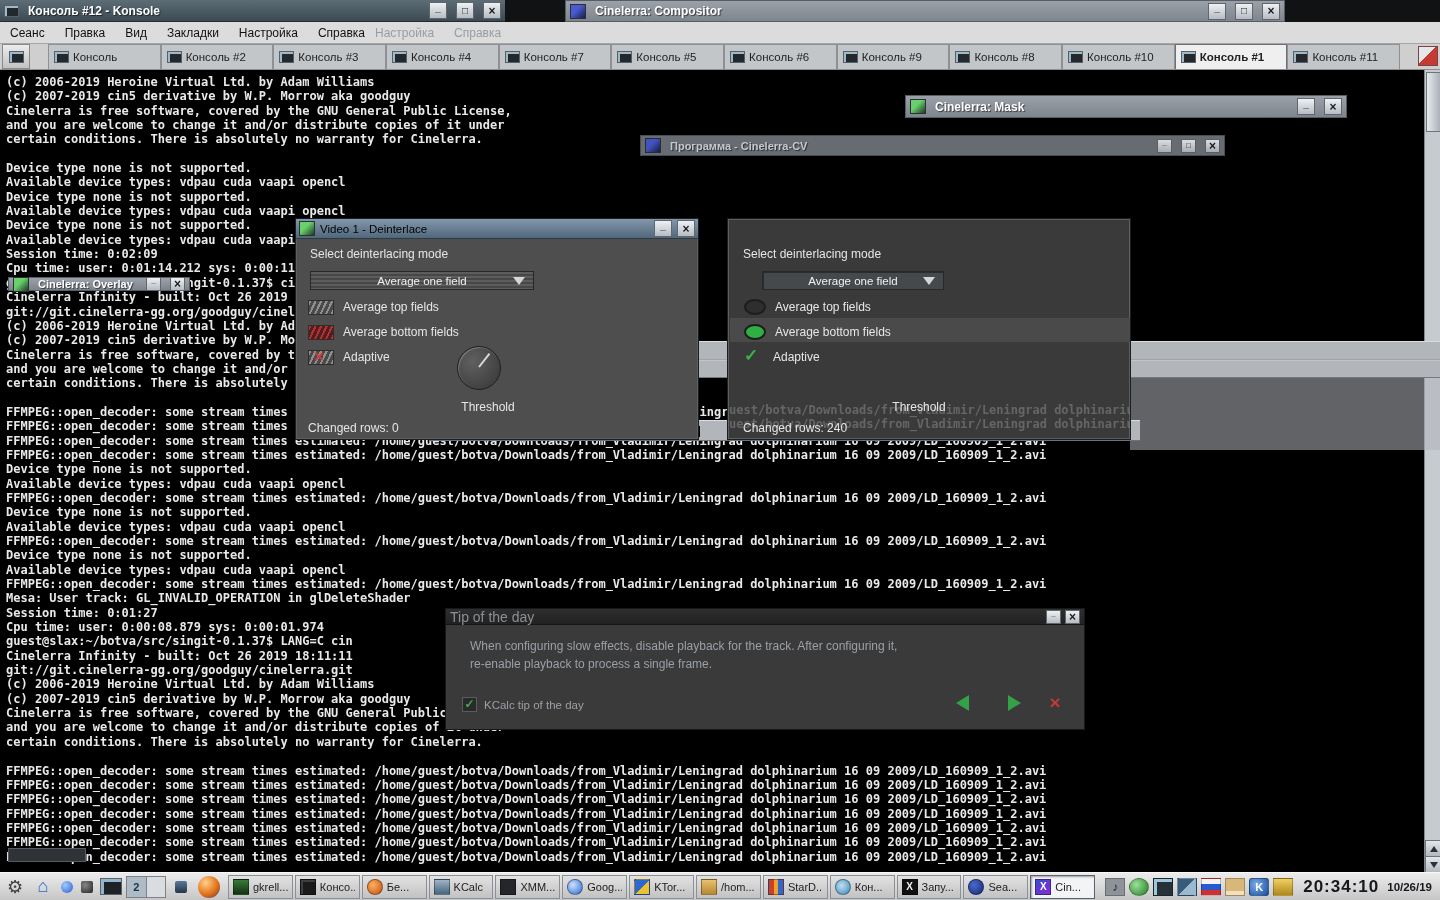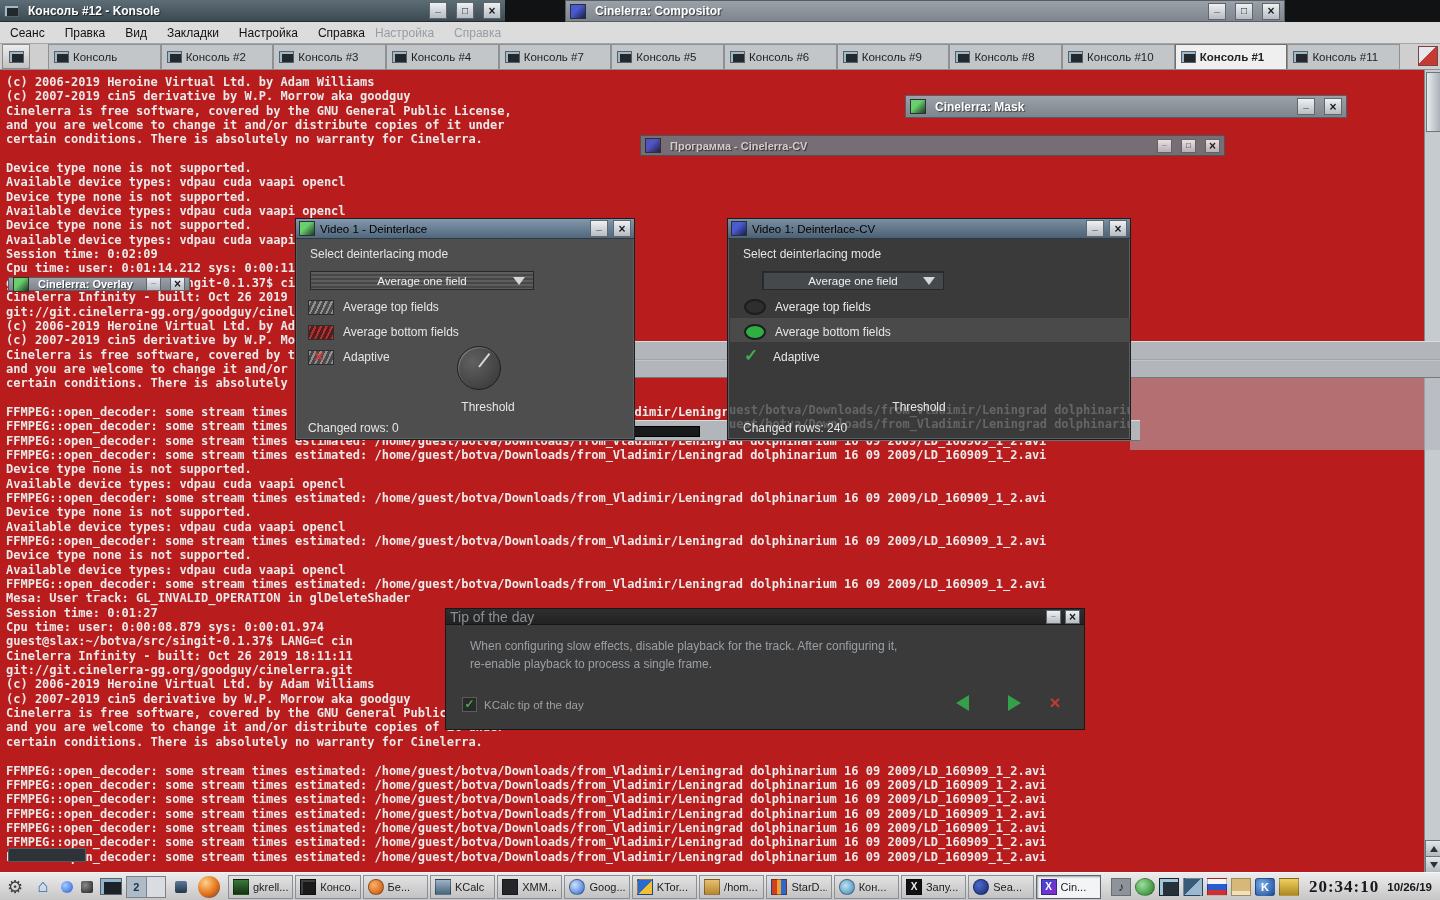--- a/index.html
+++ b/index.html
@@ -43,21 +43,21 @@
   .tabs{flex:1;display:flex;height:25px;min-width:0;}
   .tab{flex:1;min-width:0;display:flex;align-items:center;gap:4px;padding:0 5px;
      background:#c3c6c9;border:1px solid #8d9094;border-bottom:none;font-size:11.5px;color:#222;}
   .tab.active{background:#efefef;font-weight:bold;border-color:#6d7074;}
   .tab-label{white-space:nowrap;overflow:hidden;}
   .term-ico{width:13px;height:10px;background:#23282c;border:1px solid #55606a;flex:0 0 auto;
      box-shadow:inset 2px 2px 0 #9fb9c9;}
   .tabbar-extra{width:18px;height:18px;margin:0 2px 3px 2px;flex:0 0 auto;
      background:linear-gradient(135deg,#e4e8ec 45%,#c43b33 45%);border:1px solid #7e4040;}
 
-  .terminal{left:0;top:70px;width:1424px;height:802px;background:#b91c1c;overflow:hidden;
+  .terminal{left:0;top:70px;width:1424px;height:802px;background:#000000;overflow:hidden;
      padding:5px 0 2px 6px;z-index:1;}
   .tl{height:14.35px;line-height:14.35px;font-family:"DejaVu Sans Mono",monospace;font-size:12px;
      font-weight:bold;color:#e9e9e9;white-space:pre;overflow:hidden;}
   .term-fragment{left:8px;top:848px;width:78px;height:14px;background:#2f3338;
      border:1px solid #565b60;z-index:2;}
 
   .term-scroll{left:1424px;top:70px;width:16px;height:802px;background:#c6cbd0;
      border-left:1px solid #83898f;z-index:2;}
   .scroll-thumb{position:absolute;left:1px;top:2px;width:13px;height:58px;
      background:linear-gradient(90deg,#e7ebee,#aab1b8);border:1px solid #6e747a;}
@@ -87,21 +87,21 @@
   .cvmain-titlebar .ttext{font-size:11px;color:#d6dade;font-weight:bold;}
   .overlay-titlebar{left:8px;top:277px;width:182px;height:14px;z-index:3;
      background:linear-gradient(#9aa1a9,#7d848c);border:1px solid #565d64;}
   .overlay-titlebar .ttext{font-size:11px;}
 
   
   .dlg{z-index:10;border:1px solid #1b1e21;box-shadow:inset 0 0 0 1px #5a5f64;overflow:hidden;}
   .dlg-title{height:19px;display:flex;align-items:center;gap:5px;padding:0 3px;
      background:linear-gradient(#8398ac,#51677c);border-bottom:1px solid #2c3a46;}
   .dlg-title .ttext{font-size:11.5px;}
-  .deint{left:295px;top:218px;width:340px;height:222px;background:#4e4e4e;}
+  .deint{left:295px;top:218px;width:404px;height:222px;background:#4e4e4e;}
   .deintcv{left:727px;top:218px;width:404px;height:222px;background:#3a3a3a;}
   .dlg-label{position:absolute;font-size:12px;color:#e6e6e6;white-space:nowrap;}
   .combo{position:absolute;height:17px;display:flex;align-items:center;justify-content:center;
      border:1px solid #26282a;color:#f0f0f0;font-size:11.5px;cursor:default;}
   .combo .caret{position:absolute;right:8px;top:5px;width:0;height:0;
      border-left:6px solid transparent;border-right:6px solid transparent;border-top:8px solid #d4d7da;}
   .combo-gg{background:repeating-linear-gradient(#5d5d5d 0 2px,#474747 2px 4px);}
   .combo-cv{background:#46494c;box-shadow:inset 1px 1px 0 #2a2c2e;}
   .opt-row{position:absolute;display:flex;align-items:center;gap:9px;height:20px;}
   .opt-label{font-size:12px;color:#e6e6e6;white-space:nowrap;}
@@ -195,21 +195,21 @@
   .t-green{background:radial-gradient(circle at 35% 35%,#9ae09a,#237a23);border-radius:50%;}
   .t-disp{background:#26313a;box-shadow:inset 3px 3px 0 #9fc6da;}
   .t-net{background:linear-gradient(135deg,#3a5a7a 50%,#9ab8d0 50%);}
   .t-flag{background:linear-gradient(#f4f4f4 33%,#2a5ad0 33% 66%,#d03030 66%);}
   .t-klip{background:#d8b878;box-shadow:inset 0 -4px 0 #f0e0c0;}
   .t-kde{background:radial-gradient(circle at 35% 35%,#7ab0e8,#1a4a9a);border-radius:3px;color:#fff;
      display:flex;align-items:center;justify-content:center;font-size:11px;font-weight:bold;}
   .t-kde::after{content:"K";}
   .t-yel{background:linear-gradient(#f0d060,#b08820);}
   .clockbox{display:flex;align-items:center;gap:8px;flex:0 0 auto;padding:0 6px 0 4px;}
-  .clock-time{font-family:Liberation Serif, serif;font-size:17px;font-weight:bold;color:#16181c;
+  .clock-time{font-family:Liberation Sans, sans-serif;font-size:17px;font-weight:bold;color:#16181c;
      letter-spacing:1px;text-align:center;}
   .clock-date{font-size:11.5px;font-weight:bold;color:#16181c;}
 </style>
 </head>
 <body>
 
 <div id="screen">
 
   <div class="abs tbar konsole-titlebar">
     <span class="term-ico"></span>
@@ -421,26 +421,20 @@
       <span class="opt-label">Adaptive</span>
     </div>
     <div class="knob">
       <span class="knob-pointer"></span>
     </div>
     <span class="threshold">Threshold</span>
     <span class="dlg-status">Changed rows: 0</span>
   </div>
 
   <div class="abs dlg deintcv">
-    <div class="dlg-title" style="background:linear-gradient(#7b8fa2,#4d6175)">
-      <span class="appicon dark"></span>
-      <span class="ttext" style="flex:1">Video 1: Deinterlace-CV</span>
-      <span class="wb g-min"></span>
-      <span class="wb g-close"></span>
-    </div>
     <span class="ghostline" style="top:184px">FFMPEG::open_decoder: some stream times estimated: /home/guest/botva/Downloads/from_Vladimir/Leningrad dolphinarium 16 09 2009/LD_160909_1_2.avi</span>
     <span class="ghostline" style="top:198px">FFMPEG::open_decoder: some stream times estimated: /home/guest/botva/Downloads/from_Vladimir/Leningrad dolphinarium 16 09 2009/LD_160909_1_2.avi</span>
     <span class="dlg-label" style="left:15px;top:28px">Select deinterlacing mode</span>
     <div class="combo combo-cv" style="left:34px;top:52px;width:180px">
       <span>Average one field</span>
       <span class="caret"></span>
     </div>
     <div class="hl-row"></div>
     <div class="opt-row" style="left:16px;top:78px">
       <span class="oval"></span>

